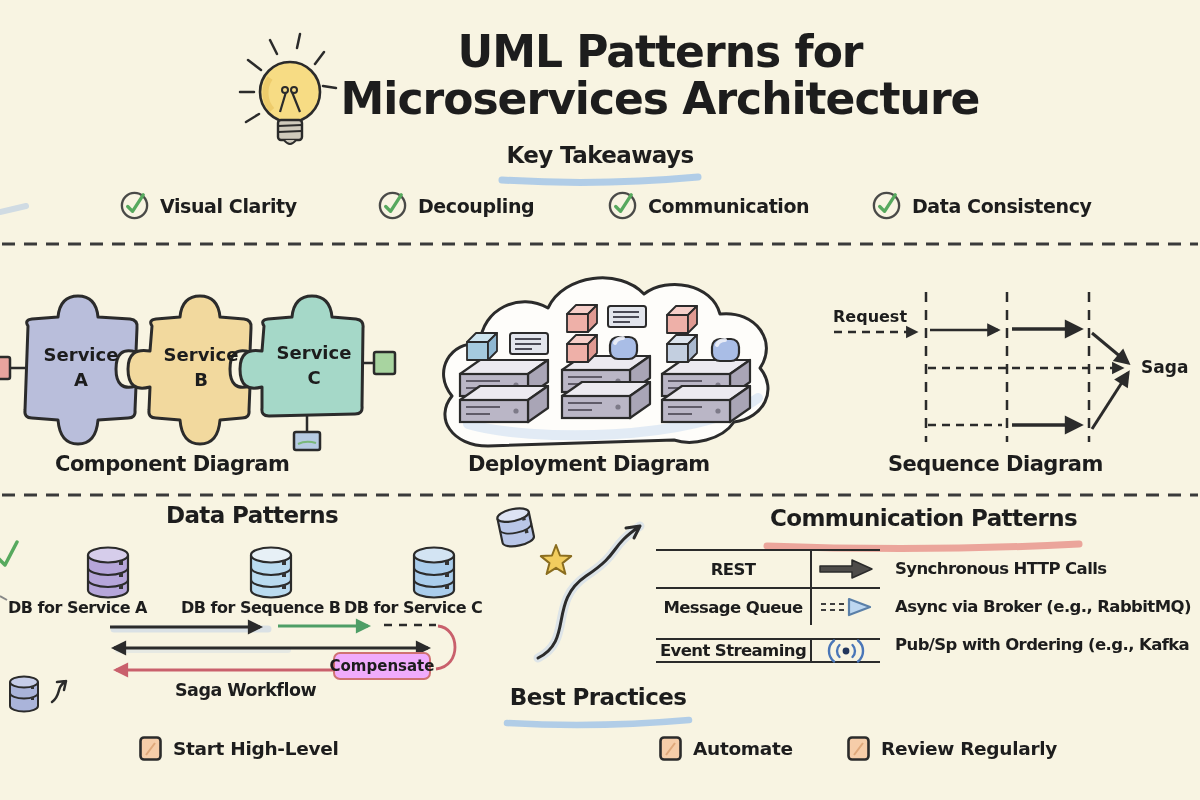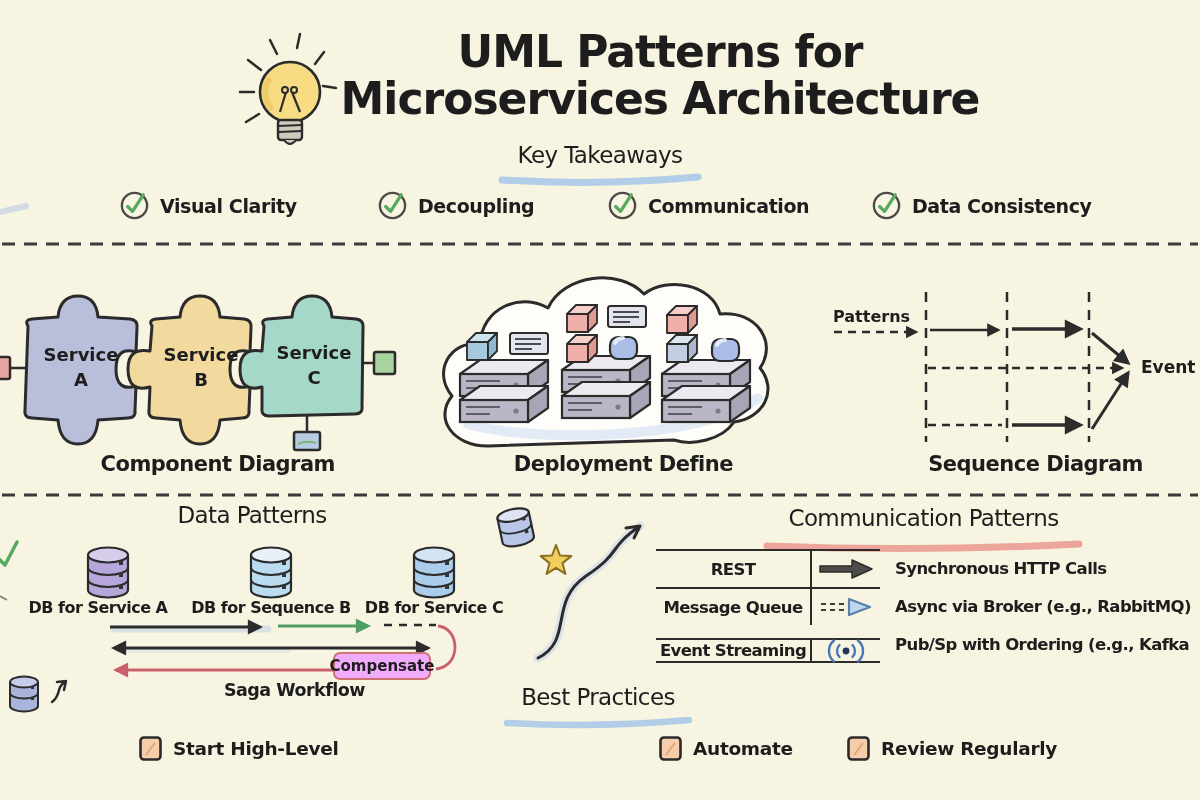--- a/index.html
+++ b/index.html
@@ -6,48 +6,48 @@
   html,body { width:1200px; height:800px; }
   body { background:#f8f4e2; font-family:"DejaVu Sans","Liberation Sans",sans-serif; color:#222; }
   .canvas { position:relative; width:1200px; height:800px; background:#f8f4e2; overflow:hidden; }
   .abs { position:absolute; }
   svg { display:block; }
 
   .bulb { left:236px; top:30px; width:112px; height:132px; }
   .title { left:290px; top:28px; width:740px; text-align:center; font-size:44px; line-height:47px;
            font-weight:700; letter-spacing:-1px; color:#1d1d1d; }
 
-  .heading { position:absolute; text-align:center; font-weight:400; color:#1d1d1d; letter-spacing:-0.6px; font-size:23px; }
+  .heading { position:absolute; text-align:center; font-weight:700; color:#1d1d1d; letter-spacing:-0.6px; font-size:23px; }
   .tk-heading { left:450px; top:142px; width:300px; }
   .tk-underline { left:498px; top:172px; width:204px; height:16px; }
   .tk-item { position:absolute; top:189px; display:flex; align-items:center; gap:9px;
              font-weight:700; font-size:19px; letter-spacing:-0.4px; color:#1d1d1d; }
   .tk1{left:118px} .tk2{left:376px} .tk3{left:606px} .tk4{left:870px}
   .chk { width:33px; height:33px; }
 
   .divider { left:0; width:1200px; height:12px; }
   .d1{top:238px} .d2{top:489px}
 
   .component-svg { left:-8px; top:286px; width:414px; height:176px; }
   .piece-label { position:absolute; text-align:center; font-weight:700; font-size:18px; line-height:25px;
                  white-space:pre-line; color:#1d1d1d; }
   .plA{left:24px; top:342px; width:114px} .plB{left:148px; top:342px; width:106px} .plC{left:260px; top:340px; width:108px}
-  .caption { position:absolute; font-size:21px; font-weight:700; text-align:right; letter-spacing:-0.5px; color:#1d1d1d; }
+  .caption { position:absolute; font-size:21px; font-weight:700; text-align:left; letter-spacing:-0.5px; color:#1d1d1d; }
   .cap-comp{left:55px; top:452px; width:280px}
   .deploy-svg { left:428px; top:256px; width:365px; height:210px; }
   .cap-dep{left:468px; top:452px; width:265px}
   .seq-svg { left:818px; top:286px; width:382px; height:170px; }
   .lbl-request { left:833px; top:307px; font-size:16px; font-weight:700; color:#1d1d1d; }
   .lbl-event { left:1141px; top:357px; font-size:17px; font-weight:700; color:#1d1d1d; }
   .cap-seq{left:888px; top:452px; width:255px}
 
   .dp-heading { left:142px; top:502px; width:220px; }
   .db { position:absolute; width:46px; height:54px; }
   .dbA{left:85px; top:546px} .dbB{left:248px; top:546px} .dbC{left:411px; top:546px}
-  .db-label { position:absolute; top:598px; width:180px; text-align:center; font-size:16px; font-weight:700; letter-spacing:-0.5px; color:#1d1d1d; }
+  .db-label { position:absolute; top:598px; width:180px; text-align:left; font-size:16px; font-weight:700; letter-spacing:-0.5px; color:#1d1d1d; }
   .dlA{left:8px} .dlB{left:181px} .dlC{left:344px}
   .saga-svg { left:88px; top:616px; width:480px; height:80px; }
   .compensate { left:333px; top:652px; width:98px; height:28px; border:2.5px solid #cf7272; border-radius:7px;
                 background:#f0abfc; font-size:15px; font-weight:700; display:flex; align-items:center;
                 justify-content:center; color:#1d1d1d; }
   .cap-saga{left:175px; top:680px; width:190px; font-size:17.5px}
 
   .comm-heading { left:756px; top:505px; width:335px; }
   .comm-underline { left:763px; top:539px; width:322px; height:16px; }
   .comm-table { left:656px; top:549px; }
@@ -231,39 +231,39 @@
         <rect x="0" y="9" width="21" height="18" fill="#eeb0a8"></rect>
         <polygon points="21,9 30,0 30,18 21,27" fill="#e09a92"></polygon>
     </g>
     <g transform="translate(239,79)" stroke="#2b2b2b" stroke-width="1.8" stroke-linejoin="round">
       <polygon points="0,9 9,0 30,0 21,9" fill="#dde5ee"></polygon>
         <rect x="0" y="9" width="21" height="18" fill="#c3cfe0"></rect>
         <polygon points="21,9 30,0 30,18 21,27" fill="#aab9cf"></polygon>
     </g>
     <use href="#pod" x="284" y="79"></use>
   </svg>
-  <div class="caption cap-dep">Deployment Define</div>
+  <div class="caption cap-dep">Deployment Diagram</div>
 
   <svg class="abs seq-svg" viewBox="0 0 382 170">
     <g stroke="#2b2b2b" stroke-width="2.5" stroke-dasharray="10 8">
       <line x1="108" y1="6" x2="108" y2="156"></line>
       <line x1="189" y1="6" x2="189" y2="156"></line>
       <line x1="271" y1="6" x2="271" y2="156"></line>
     </g>
     <line x1="16" y1="46" x2="98" y2="46" stroke="#2b2b2b" stroke-width="2.3" stroke-dasharray="8 6" marker-end="url(#ahB)"></line>
     <line x1="112" y1="44" x2="180" y2="44" stroke="#2b2b2b" stroke-width="2.5" marker-end="url(#ahB)"></line>
     <line x1="194" y1="43" x2="262" y2="43" stroke="#2b2b2b" stroke-width="3.5" marker-end="url(#ahB)"></line>
     <line x1="274" y1="47" x2="310" y2="77" stroke="#2b2b2b" stroke-width="3" marker-end="url(#ahB)"></line>
     <line x1="110" y1="82" x2="304" y2="82" stroke="#2b2b2b" stroke-width="2.3" stroke-dasharray="8 6" marker-end="url(#ahB)"></line>
     <line x1="274" y1="143" x2="310" y2="87" stroke="#2b2b2b" stroke-width="3" marker-end="url(#ahB)"></line>
     <line x1="110" y1="139" x2="184" y2="139" stroke="#2b2b2b" stroke-width="2.3" stroke-dasharray="8 6"></line>
     <line x1="194" y1="139" x2="262" y2="139" stroke="#2b2b2b" stroke-width="3.5" marker-end="url(#ahB)"></line>
   </svg>
-  <div class="abs lbl-request">Patterns</div>
-  <div class="abs lbl-event">Event</div>
+  <div class="abs lbl-request">Request</div>
+  <div class="abs lbl-event">Saga</div>
   <div class="caption cap-seq">Sequence Diagram</div>
 
   <div class="heading dp-heading">Data Patterns</div>
 
   <svg class="db dbA" viewBox="0 0 46 54">
     <path d="M3,9 L3,44 A20,7.5 0 0 0 43,44 L43,9" stroke="#2b2b2b" stroke-width="2.2" fill="#b6a6da"></path>
     <ellipse cx="23" cy="9" rx="20" ry="7.5" stroke="#2b2b2b" stroke-width="2.2" fill="#d6cdeb"></ellipse>
     <path d="M3,21.5 A20,7.5 0 0 0 43,21.5 M3,33.5 A20,7.5 0 0 0 43,33.5" fill="none" stroke="#2b2b2b" stroke-width="2"></path>
     <rect x="34" y="15" width="4" height="4" fill="#333"></rect>
       <rect x="34" y="27" width="4" height="4" fill="#333"></rect>

